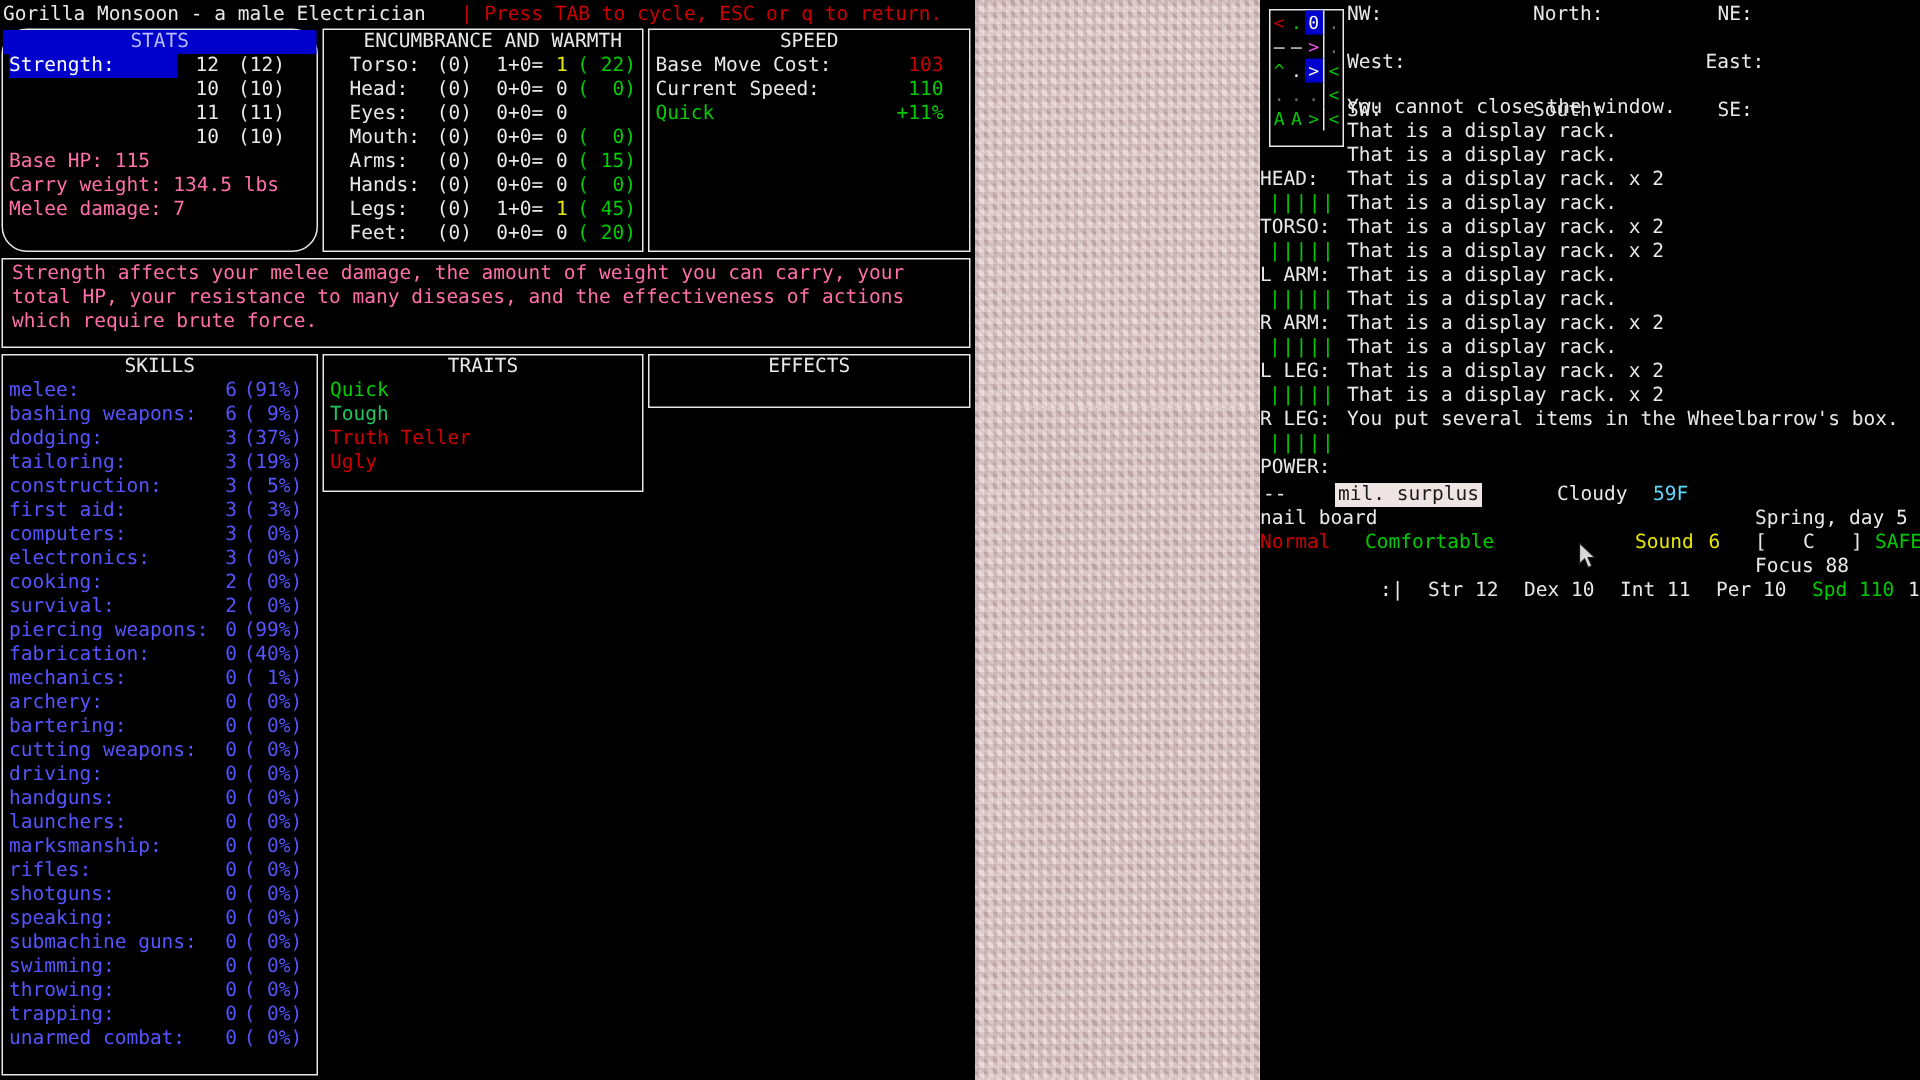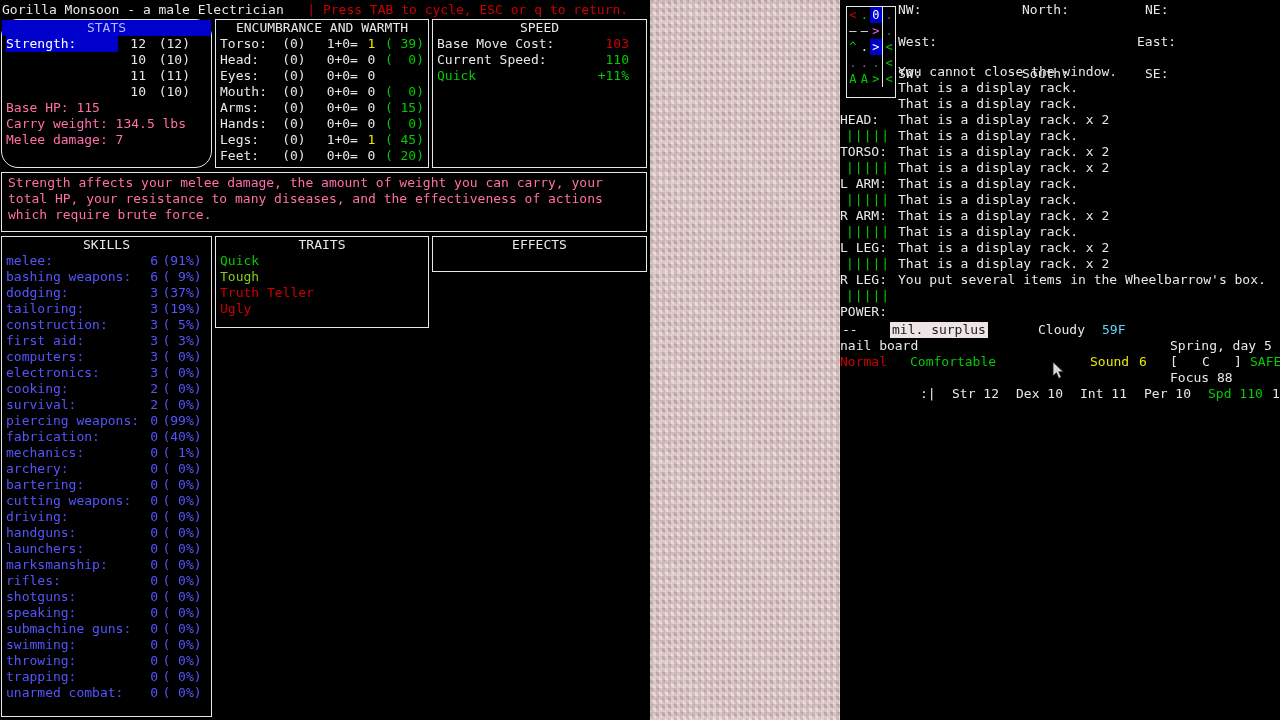--- a/index.html
+++ b/index.html
@@ -22,21 +22,21 @@
   .titleline .name{color:#e8e8e8;}
   .titleline .hint{color:#cc0000;}
 
   .panel{position:absolute;box-sizing:border-box;border:1px solid #e8e8e8;background:#000;}
   .panel-hdr{text-align:center;font-size:13px;line-height:16px;color:#e8e8e8;white-space:pre;}
   .hdr-sel{background:#0000cc;color:#b9b9ff;}
 
   .row{font-size:13px;line-height:16px;white-space:pre;}
 
   #p-stats{left:1px;top:19px;width:211px;height:149px;border-radius:17px;}
-  #p-enc{left:215px;top:19px;width:214px;height:149px;}
+  #p-enc{left:215px;top:19px;width:214px;height:149px;padding-left:13px;}
   #p-speed{left:432px;top:19px;width:215px;height:149px;}
   #p-desc{left:1px;top:172px;width:646px;height:60px;}
   #p-skills{left:1px;top:236px;width:211px;height:481px;}
   #p-traits{left:215px;top:236px;width:214px;height:92px;}
   #p-effects{left:432px;top:236px;width:215px;height:36px;}
 
   .pad{padding:0 4px;}
   .statrow{display:flex;}
   .statrow .lbl{width:112px;}
   .statrow .v1{width:28px;text-align:right;}
@@ -152,21 +152,21 @@
           <div class="row statrow"><span class="lbl">Perception:</span><span class="v1 c-white">10</span><span class="v2 c-white">(10)</span></div>
         </div>
       <div class="pad row c-pink">Base HP: 115</div>
       <div class="pad row c-pink">Carry weight: 134.5 lbs</div>
       <div class="pad row c-pink">Melee damage: 7</div>
     </div>
 
     <div class="panel" id="p-enc">
       <div class="panel-hdr">ENCUMBRANCE AND WARMTH</div>
       <div class="pad" id="enc-rows">
-          <div class="row encrow"><span class="lbl c-white">Torso:</span><span class="par c-white">(0)</span><span class="sum c-white">1+0=</span><span class="enc" style="color: rgb(232, 232, 0);">1</span><span class="wrm c-green">( 39)</span></div>
+          <div class="row encrow"><span class="lbl c-white">Torso:</span><span class="par c-white">(0)</span><span class="sum c-white">1+0=</span><span class="enc" style="color: rgb(232, 232, 0);">1</span><span class="wrm c-green">( 22)</span></div>
           <div class="row encrow"><span class="lbl c-white">Head:</span><span class="par c-white">(0)</span><span class="sum c-white">0+0=</span><span class="enc" style="color: rgb(232, 232, 232);">0</span><span class="wrm c-green">(  0)</span></div>
           <div class="row encrow"><span class="lbl c-white">Eyes:</span><span class="par c-white">(0)</span><span class="sum c-white">0+0=</span><span class="enc" style="color: rgb(232, 232, 232);">0</span><span class="wrm c-green"></span></div>
           <div class="row encrow"><span class="lbl c-white">Mouth:</span><span class="par c-white">(0)</span><span class="sum c-white">0+0=</span><span class="enc" style="color: rgb(232, 232, 232);">0</span><span class="wrm c-green">(  0)</span></div>
           <div class="row encrow"><span class="lbl c-white">Arms:</span><span class="par c-white">(0)</span><span class="sum c-white">0+0=</span><span class="enc" style="color: rgb(232, 232, 232);">0</span><span class="wrm c-green">( 15)</span></div>
           <div class="row encrow"><span class="lbl c-white">Hands:</span><span class="par c-white">(0)</span><span class="sum c-white">0+0=</span><span class="enc" style="color: rgb(232, 232, 232);">0</span><span class="wrm c-green">(  0)</span></div>
           <div class="row encrow"><span class="lbl c-white">Legs:</span><span class="par c-white">(0)</span><span class="sum c-white">1+0=</span><span class="enc" style="color: rgb(232, 232, 0);">1</span><span class="wrm c-green">( 45)</span></div>
           <div class="row encrow"><span class="lbl c-white">Feet:</span><span class="par c-white">(0)</span><span class="sum c-white">0+0=</span><span class="enc" style="color: rgb(232, 232, 232);">0</span><span class="wrm c-green">( 20)</span></div>
         </div>
     </div>
 
@@ -214,21 +214,21 @@
           <div class="skillrow"><span class="lbl c-blue">throwing:</span><span class="lv c-blue">0</span><span class="pc c-blue">( 0%)</span></div>
           <div class="skillrow"><span class="lbl c-blue">trapping:</span><span class="lv c-blue">0</span><span class="pc c-blue">( 0%)</span></div>
           <div class="skillrow"><span class="lbl c-blue">unarmed combat:</span><span class="lv c-blue">0</span><span class="pc c-blue">( 0%)</span></div>
         </div>
     </div>
 
     <div class="panel" id="p-traits">
       <div class="panel-hdr">TRAITS</div>
       <div class="pad" id="trait-rows">
           <div class="row" style="color: rgb(0, 204, 0);">Quick</div>
-          <div class="row" style="color: #84cc16;">Tough</div>
+          <div class="row" style="color: #22c55e;">Tough</div>
           <div class="row" style="color: rgb(204, 0, 0);">Truth Teller</div>
           <div class="row" style="color: rgb(204, 0, 0);">Ugly</div>
         </div>
     </div>
 
     <div class="panel" id="p-effects">
       <div class="panel-hdr">EFFECTS</div>
     </div>
   </div>
 

